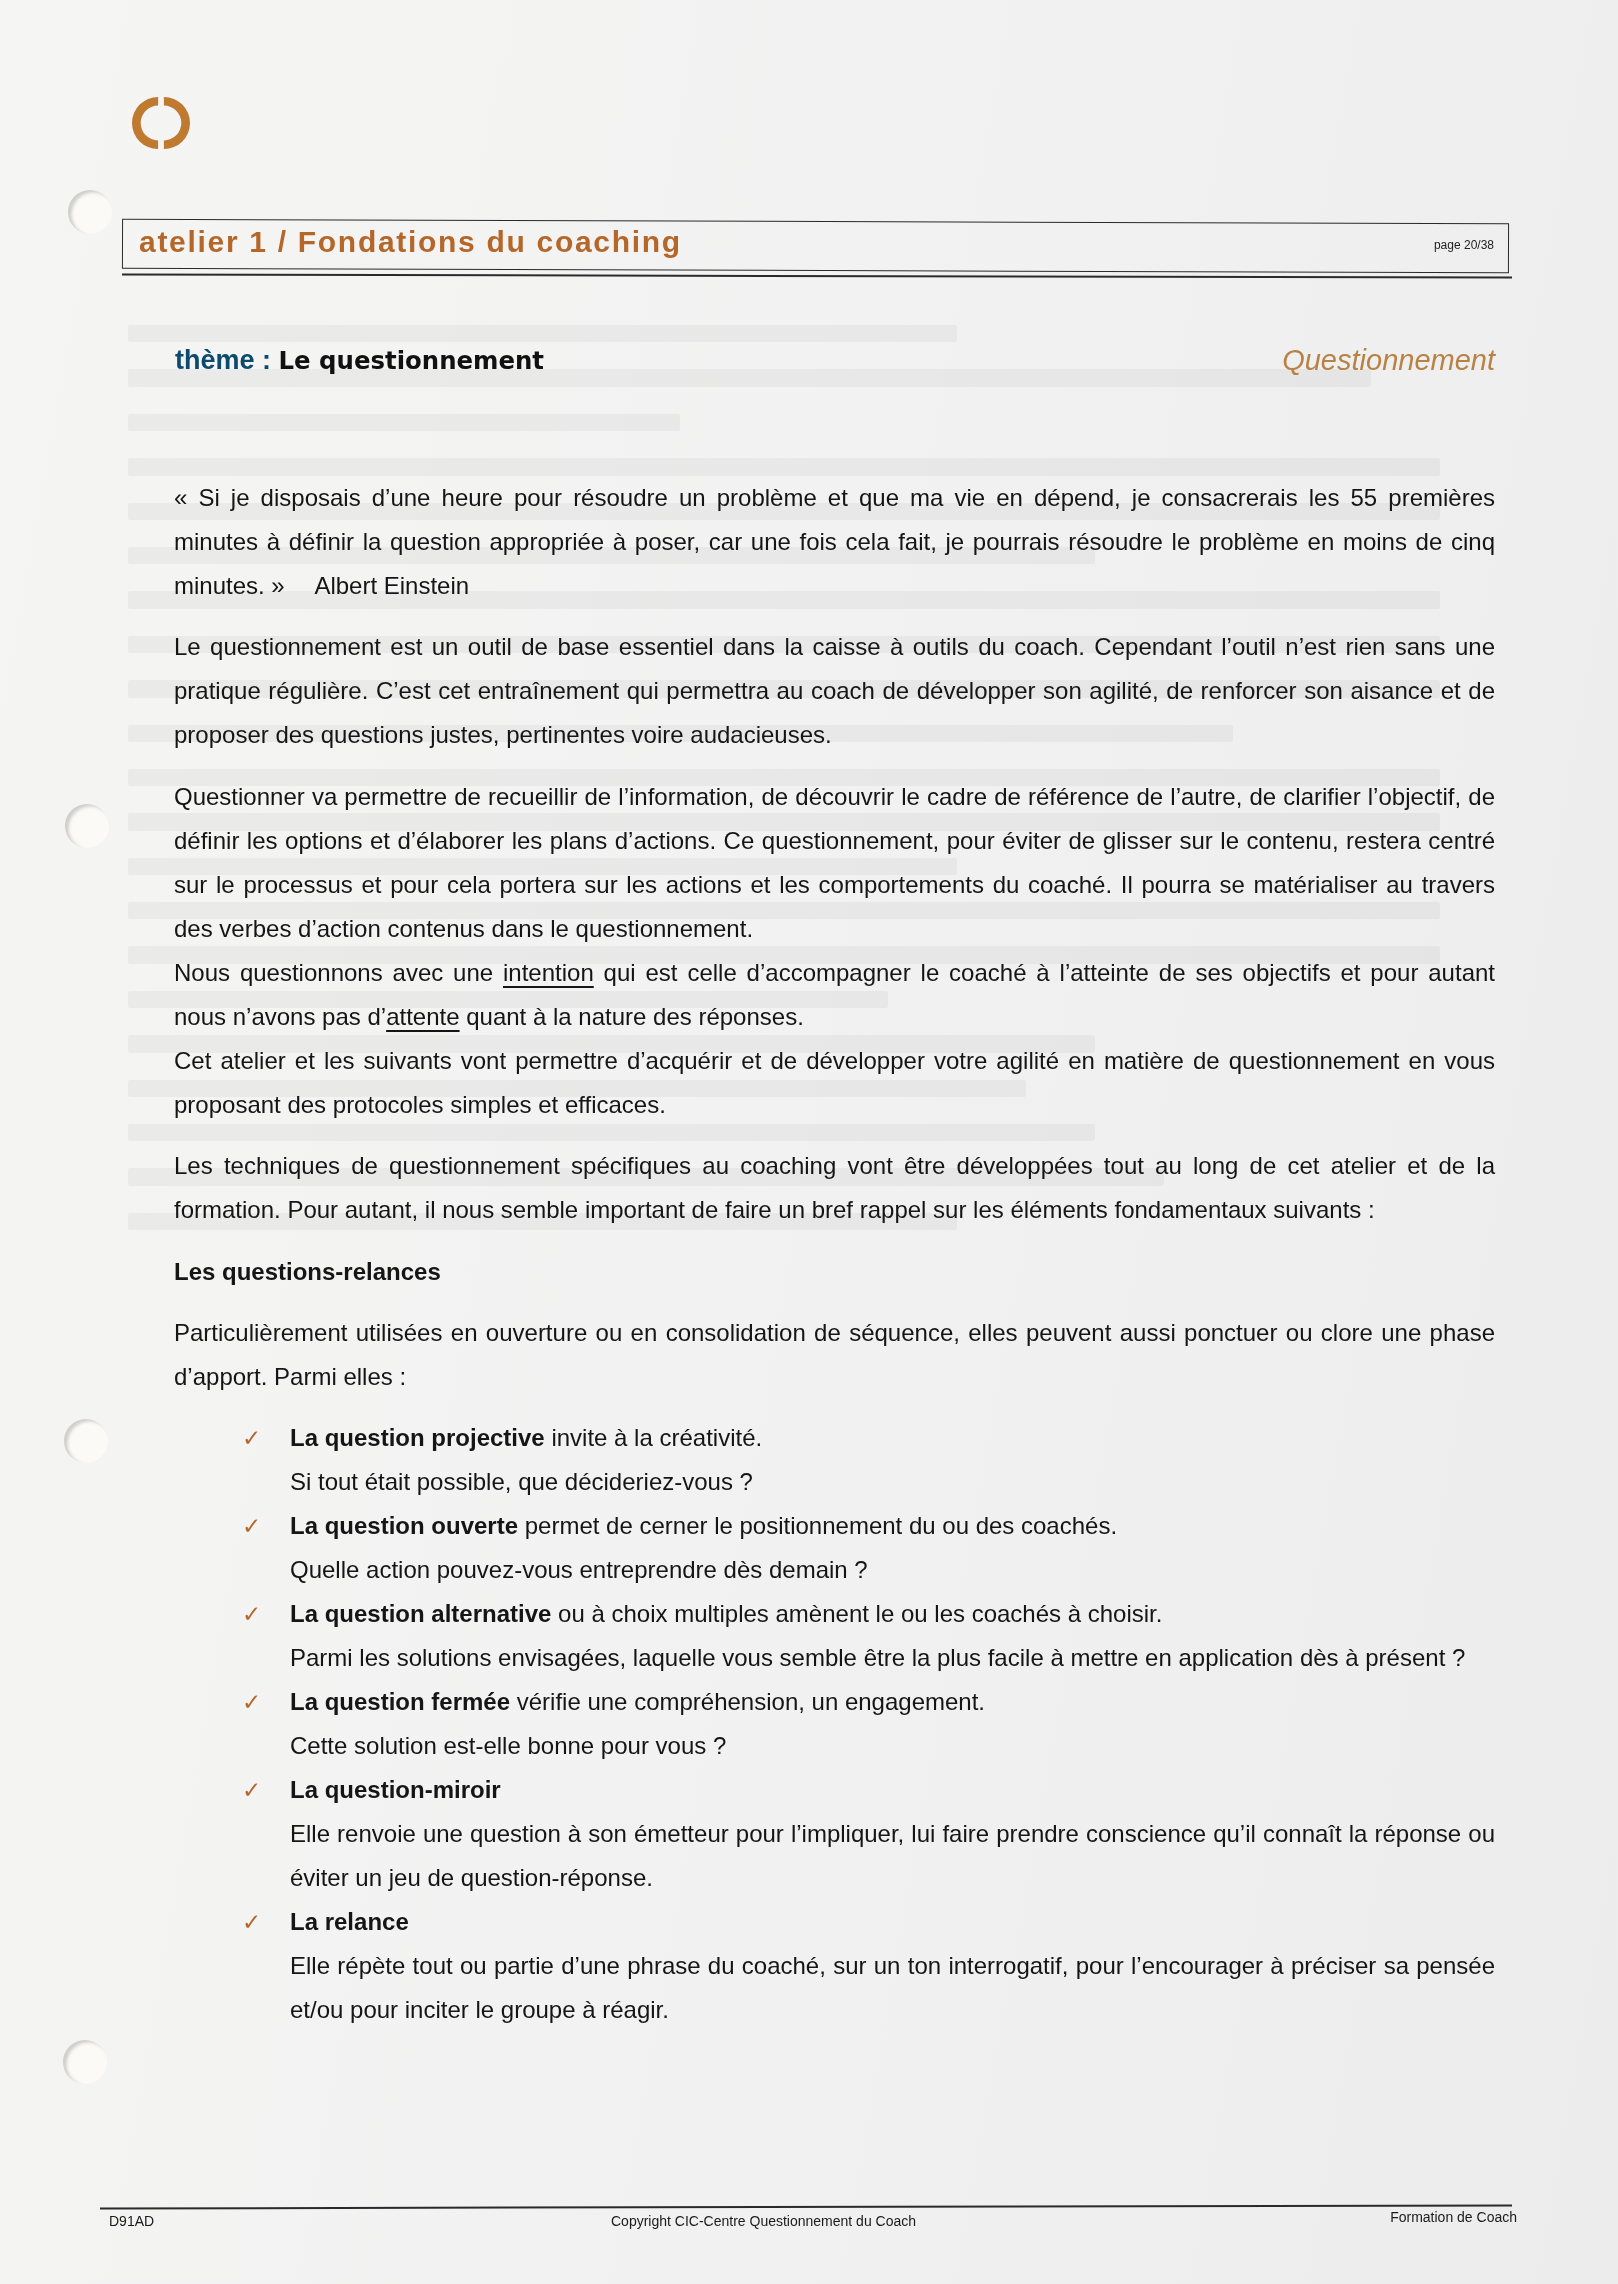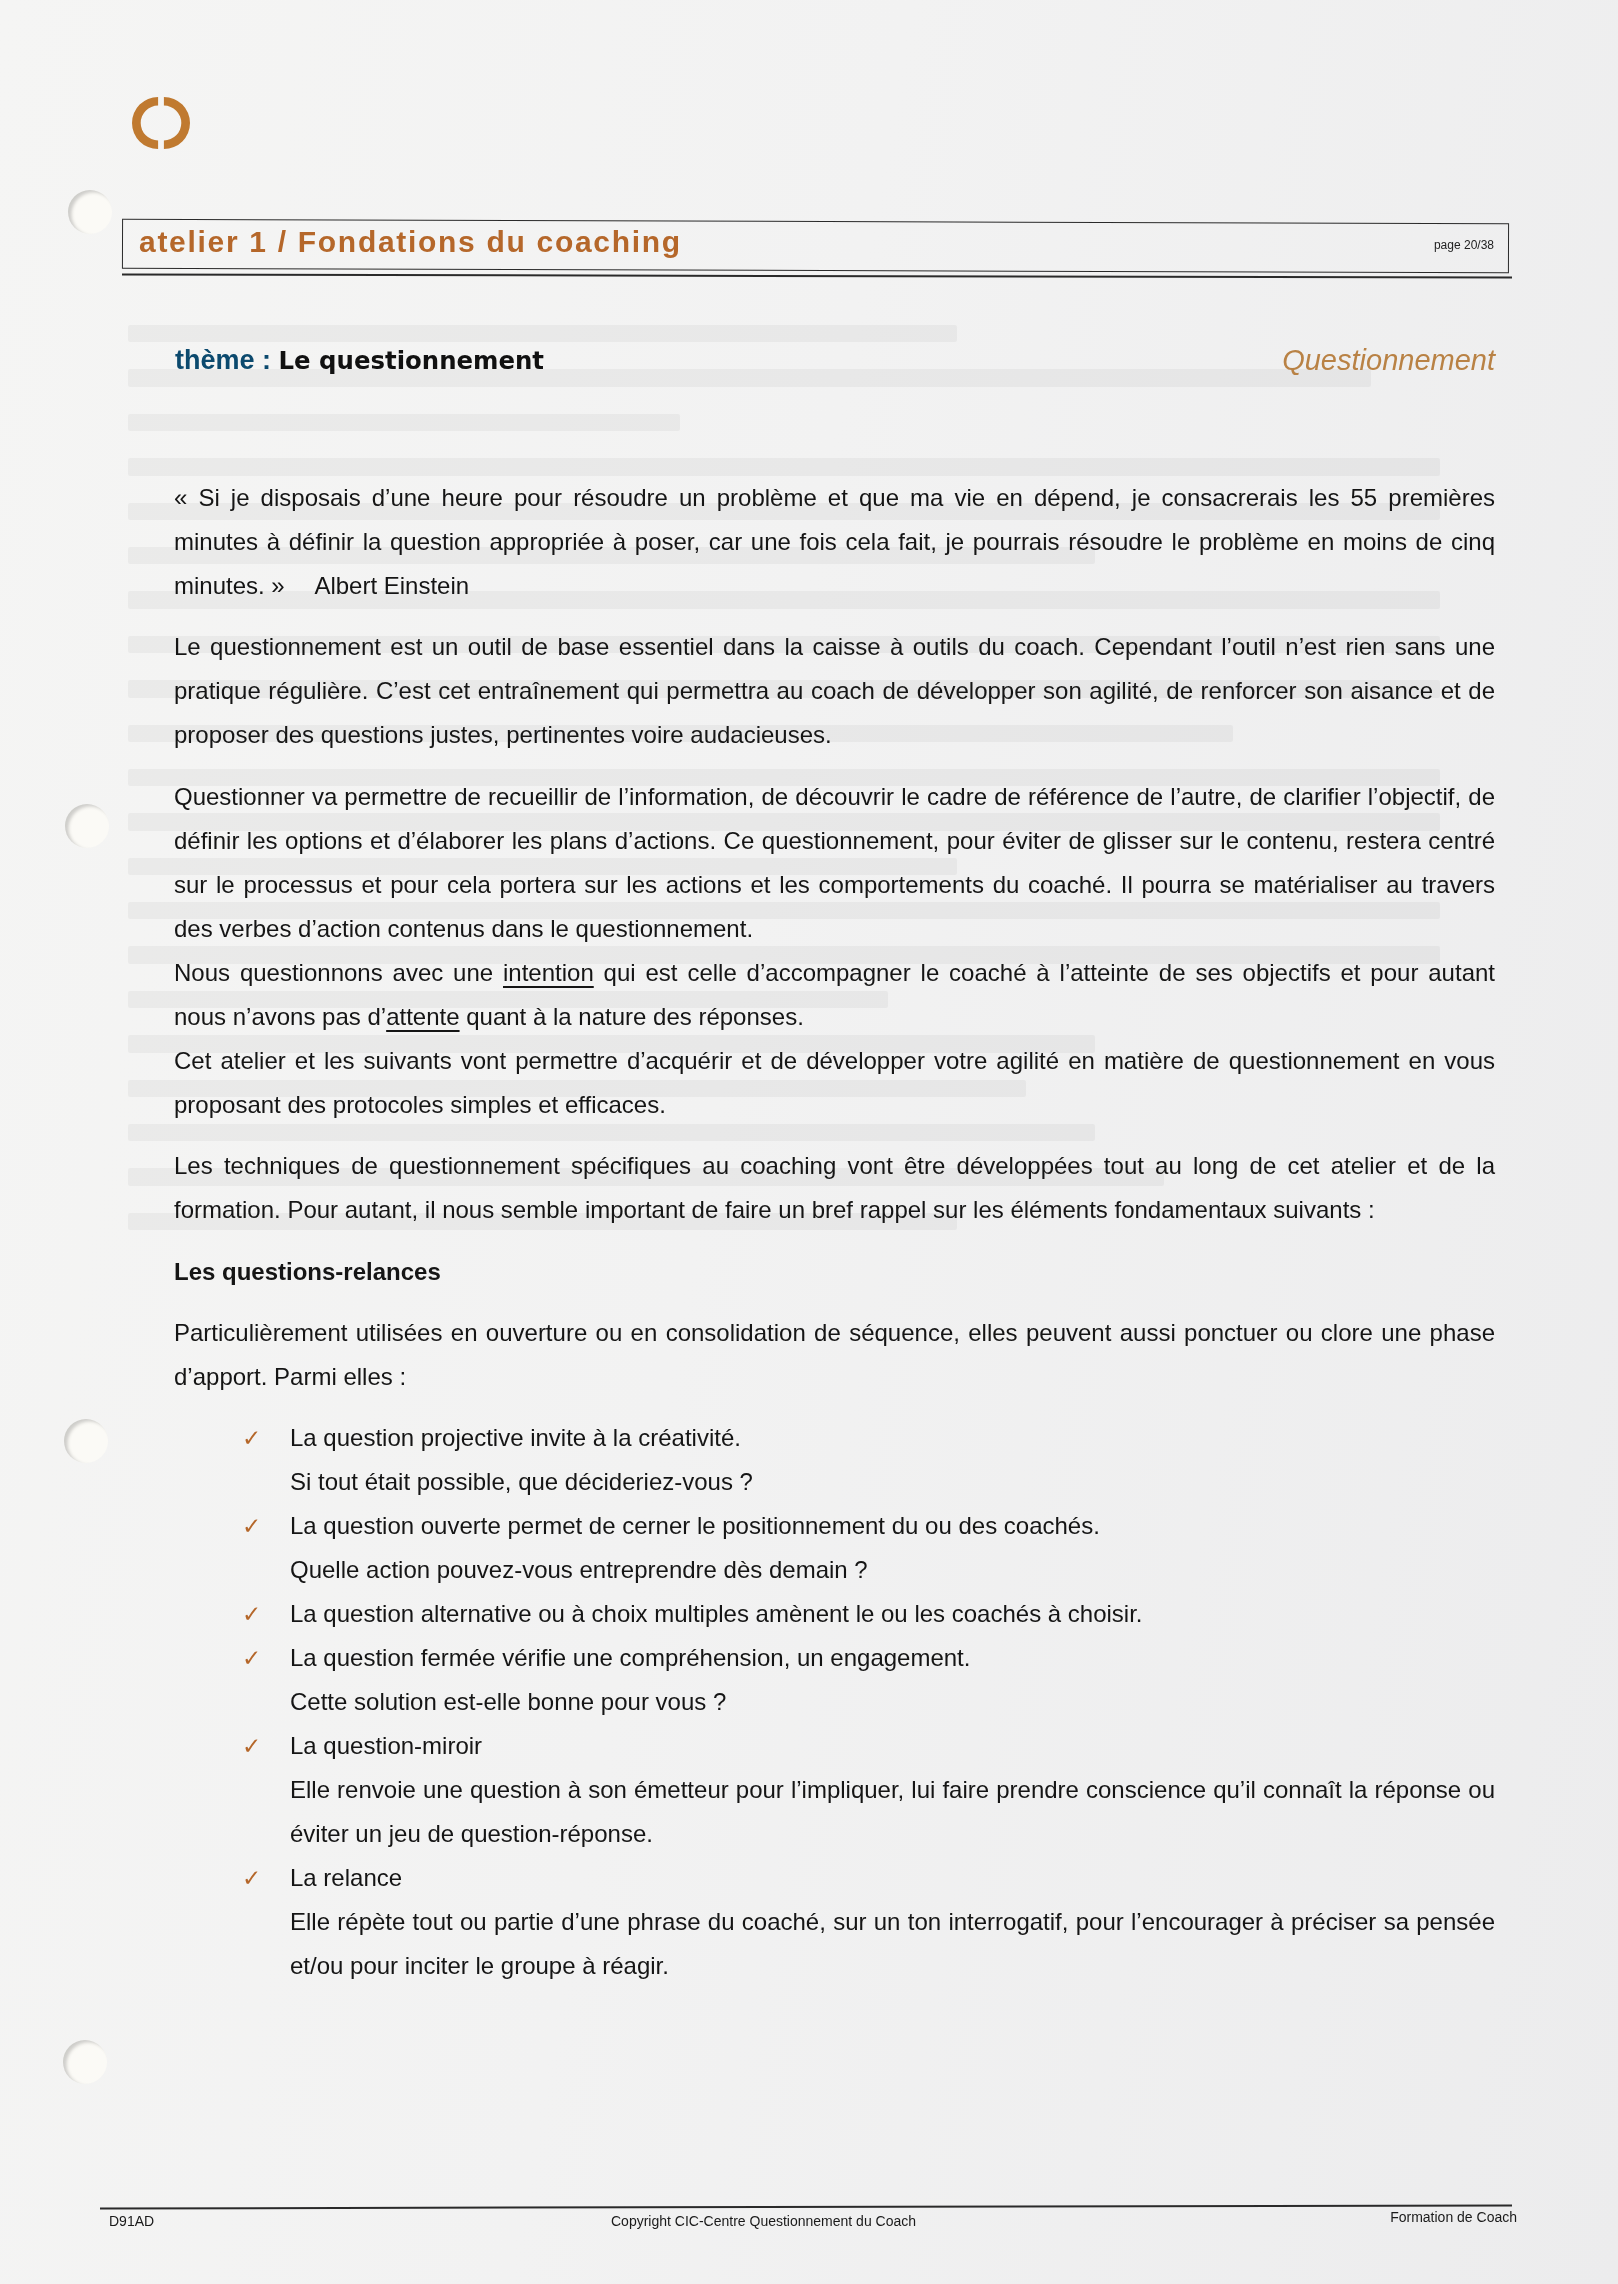--- a/index.html
+++ b/index.html
@@ -54,21 +54,21 @@
   }
 
   .body {
     position: absolute; left: 174px; top: 476px; width: 1321px;
     font-family: "Liberation Sans", sans-serif; font-size: 24px; line-height: 44px;
     color: #151515;
   }
   .body p { text-align: justify; }
   .gap { margin-top: 17.4px; }
   .u { text-decoration: underline; text-underline-offset: 4.6px; }
-  .b { font-weight: normal; }
+  .b { font-weight: bold; }
   .sub-heading { font-weight: bold; margin-top: 17.4px; }
   .quote-author { margin-left: 23px; }
 
   .checklist { margin-top: 17.4px; padding-left: 0; list-style: none; }
   .checklist li { position: relative; padding-left: 116px; }
   .check { position: absolute; left: 68px; top: 0; color: #b5672a; font-size: 23px; }
   .checklist .detail { display: block; text-align: justify; }
 
   .footer-rule {
     position: absolute; left: 100px; top: 2206px; width: 1412px; height: 1.7px;
@@ -149,20 +149,21 @@
       <span class="detail">Si tout était possible, que décideriez-vous ?</span>
     </li>
     <li>
       <span class="check">✓</span>
       <span class="b">La question ouverte</span><span> permet de cerner le positionnement du ou des coachés.</span>
       <span class="detail">Quelle action pouvez-vous entreprendre dès demain ?</span>
     </li>
     <li>
       <span class="check">✓</span>
       <span class="b">La question alternative</span><span> ou à choix multiples amènent le ou les coachés à choisir.</span>
+      <span class="detail">Parmi les solutions envisagées, laquelle vous semble être la plus facile à mettre en application dès à présent ?</span>
     </li>
     <li>
       <span class="check">✓</span>
       <span class="b">La question fermée</span><span> vérifie une compréhension, un engagement.</span>
       <span class="detail">Cette solution est-elle bonne pour vous ?</span>
     </li>
     <li>
       <span class="check">✓</span>
       <span class="b">La question-miroir</span><span></span>
       <span class="detail">Elle renvoie une question à son émetteur pour l’impliquer, lui faire prendre conscience qu’il connaît la réponse ou éviter un jeu de question-réponse.</span>

